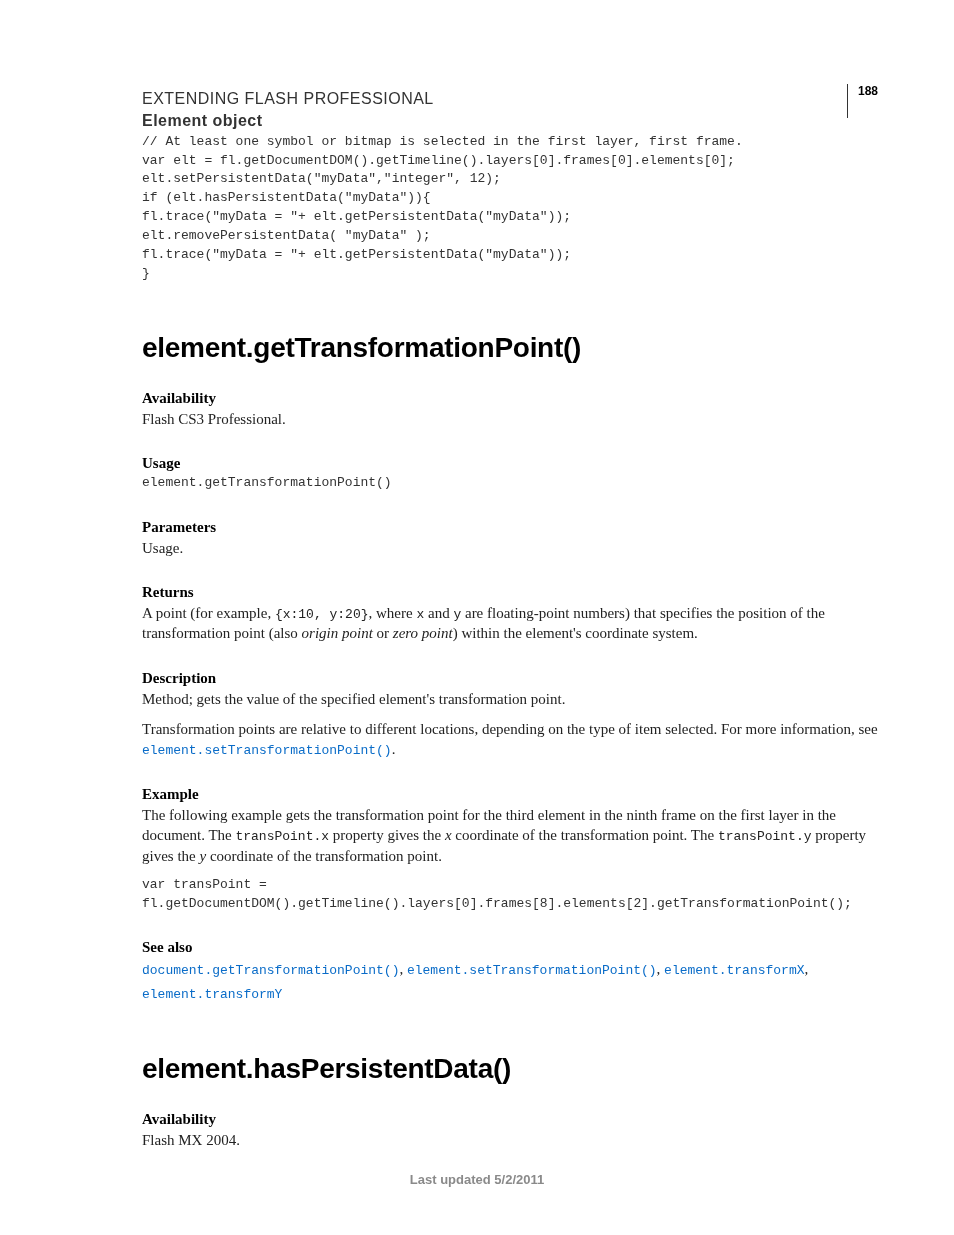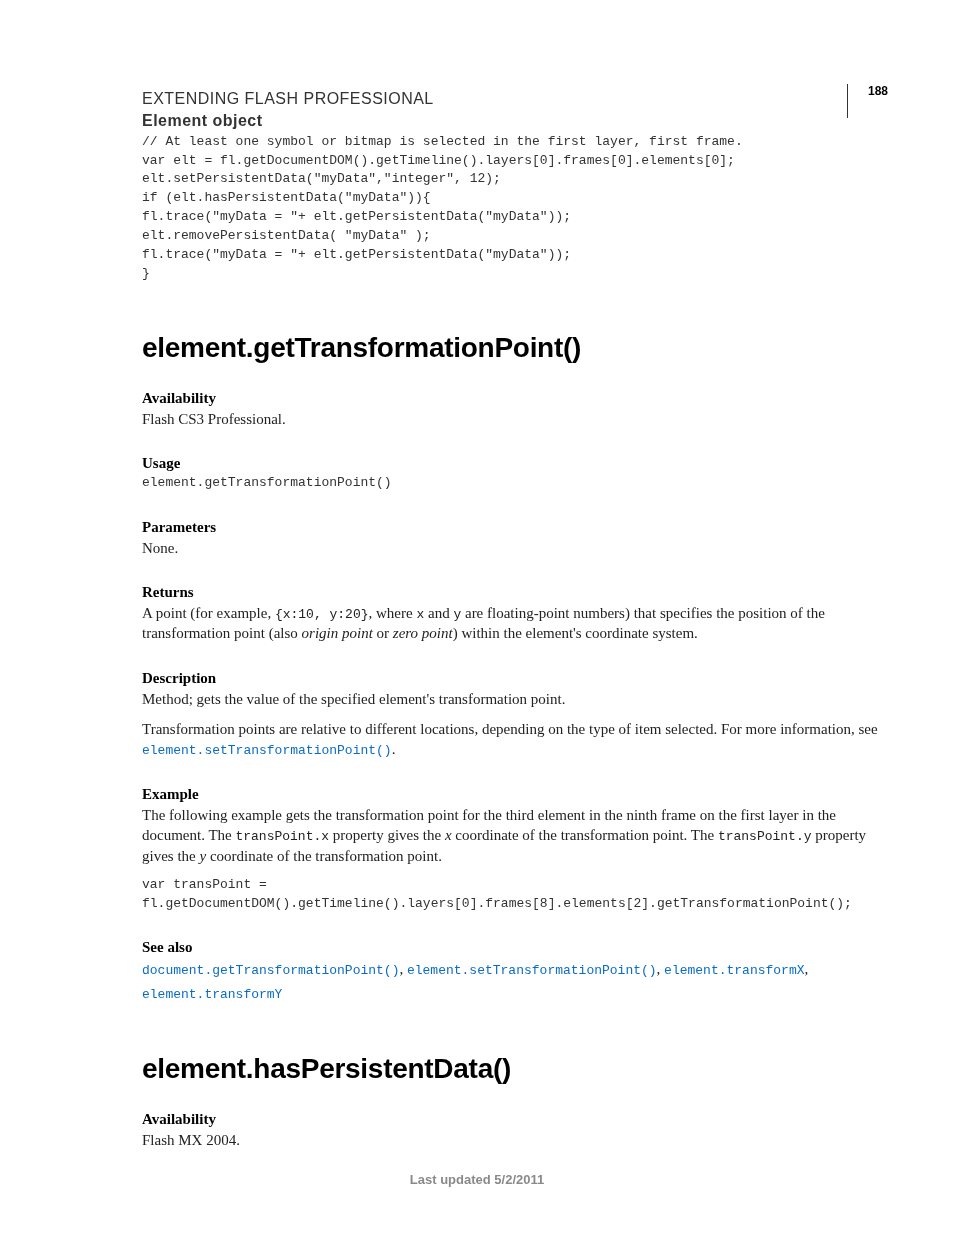--- a/index.html
+++ b/index.html
@@ -28,21 +28,21 @@
   }
   .running-head .line2 {
     display: block;
     font-weight: 700;
   }
   .pagenum-wrap {
     position: absolute;
     top: 84px;
     right: 56px;
     width: 40px;
-    text-align: center;
+    text-align: left;
     font-family: "Myriad Pro", Arial, sans-serif;
     font-size: 12px;
     font-weight: 700;
     border-left: 1px solid #333;
     padding-left: 10px;
     padding-bottom: 20px;
   }
   pre.code {
     font-family: "Courier New", monospace;
     font-size: 13px;
@@ -120,21 +120,21 @@
 
   <h2 class="section-title">element.getTransformationPoint()</h2>
 
   <div class="subhead">Availability</div>
   <p class="body">Flash CS3 Professional.</p>
 
   <div class="subhead">Usage</div>
   <pre class="code">element.getTransformationPoint()</pre>
 
   <div class="subhead">Parameters</div>
-  <p class="body">None.</p>
+  <p class="body">Usage.</p>
 
   <div class="subhead">Returns</div>
   <p class="body">
     <span>A point (for example, </span><span class="mono">{x:10, y:20}</span><span>, where </span><span class="mono">x</span><span> and </span><span class="mono">y</span><span> are floating-point numbers) that specifies the position of the transformation point (also </span><span class="ital">origin point</span><span> or </span><span class="ital">zero point</span><span>) within the element's coordinate system.</span>
   </p>
 
   <div class="subhead">Description</div>
   <p class="body">Method; gets the value of the specified element's transformation point.</p>
   <p class="body">
     <span>Transformation points are relative to different locations, depending on the type of item selected. For more information, see </span><a href="#" class="link">element.setTransformationPoint()</a><span>.</span>

